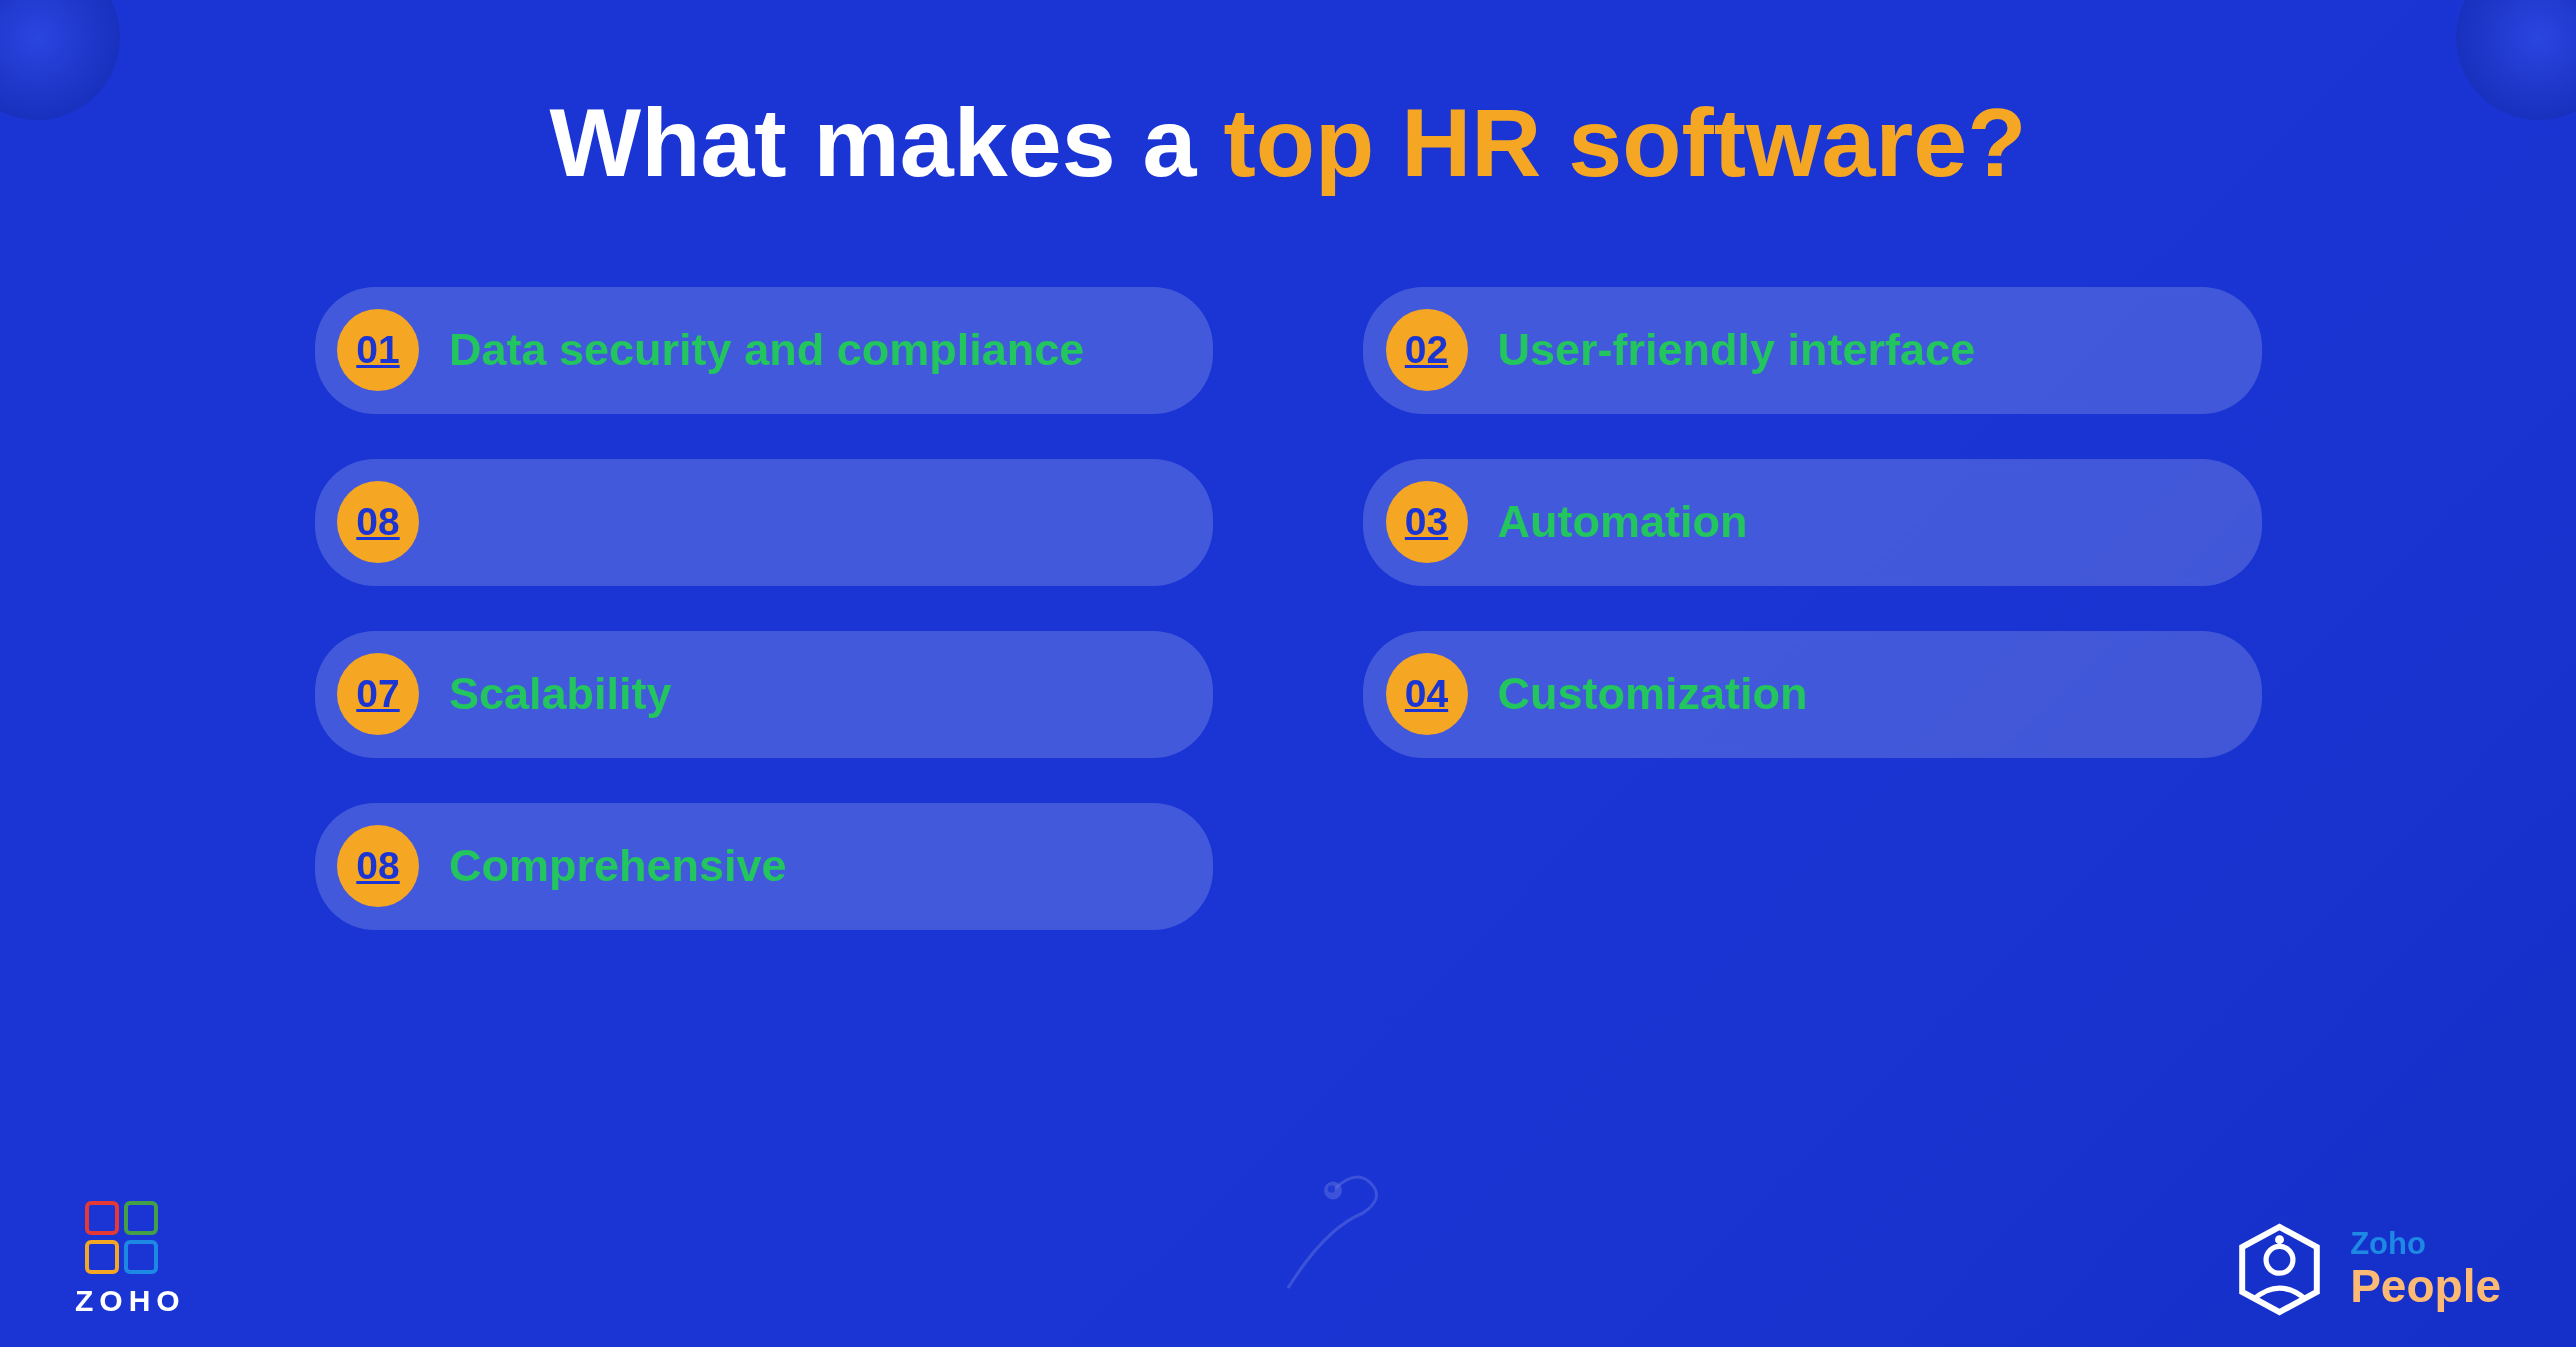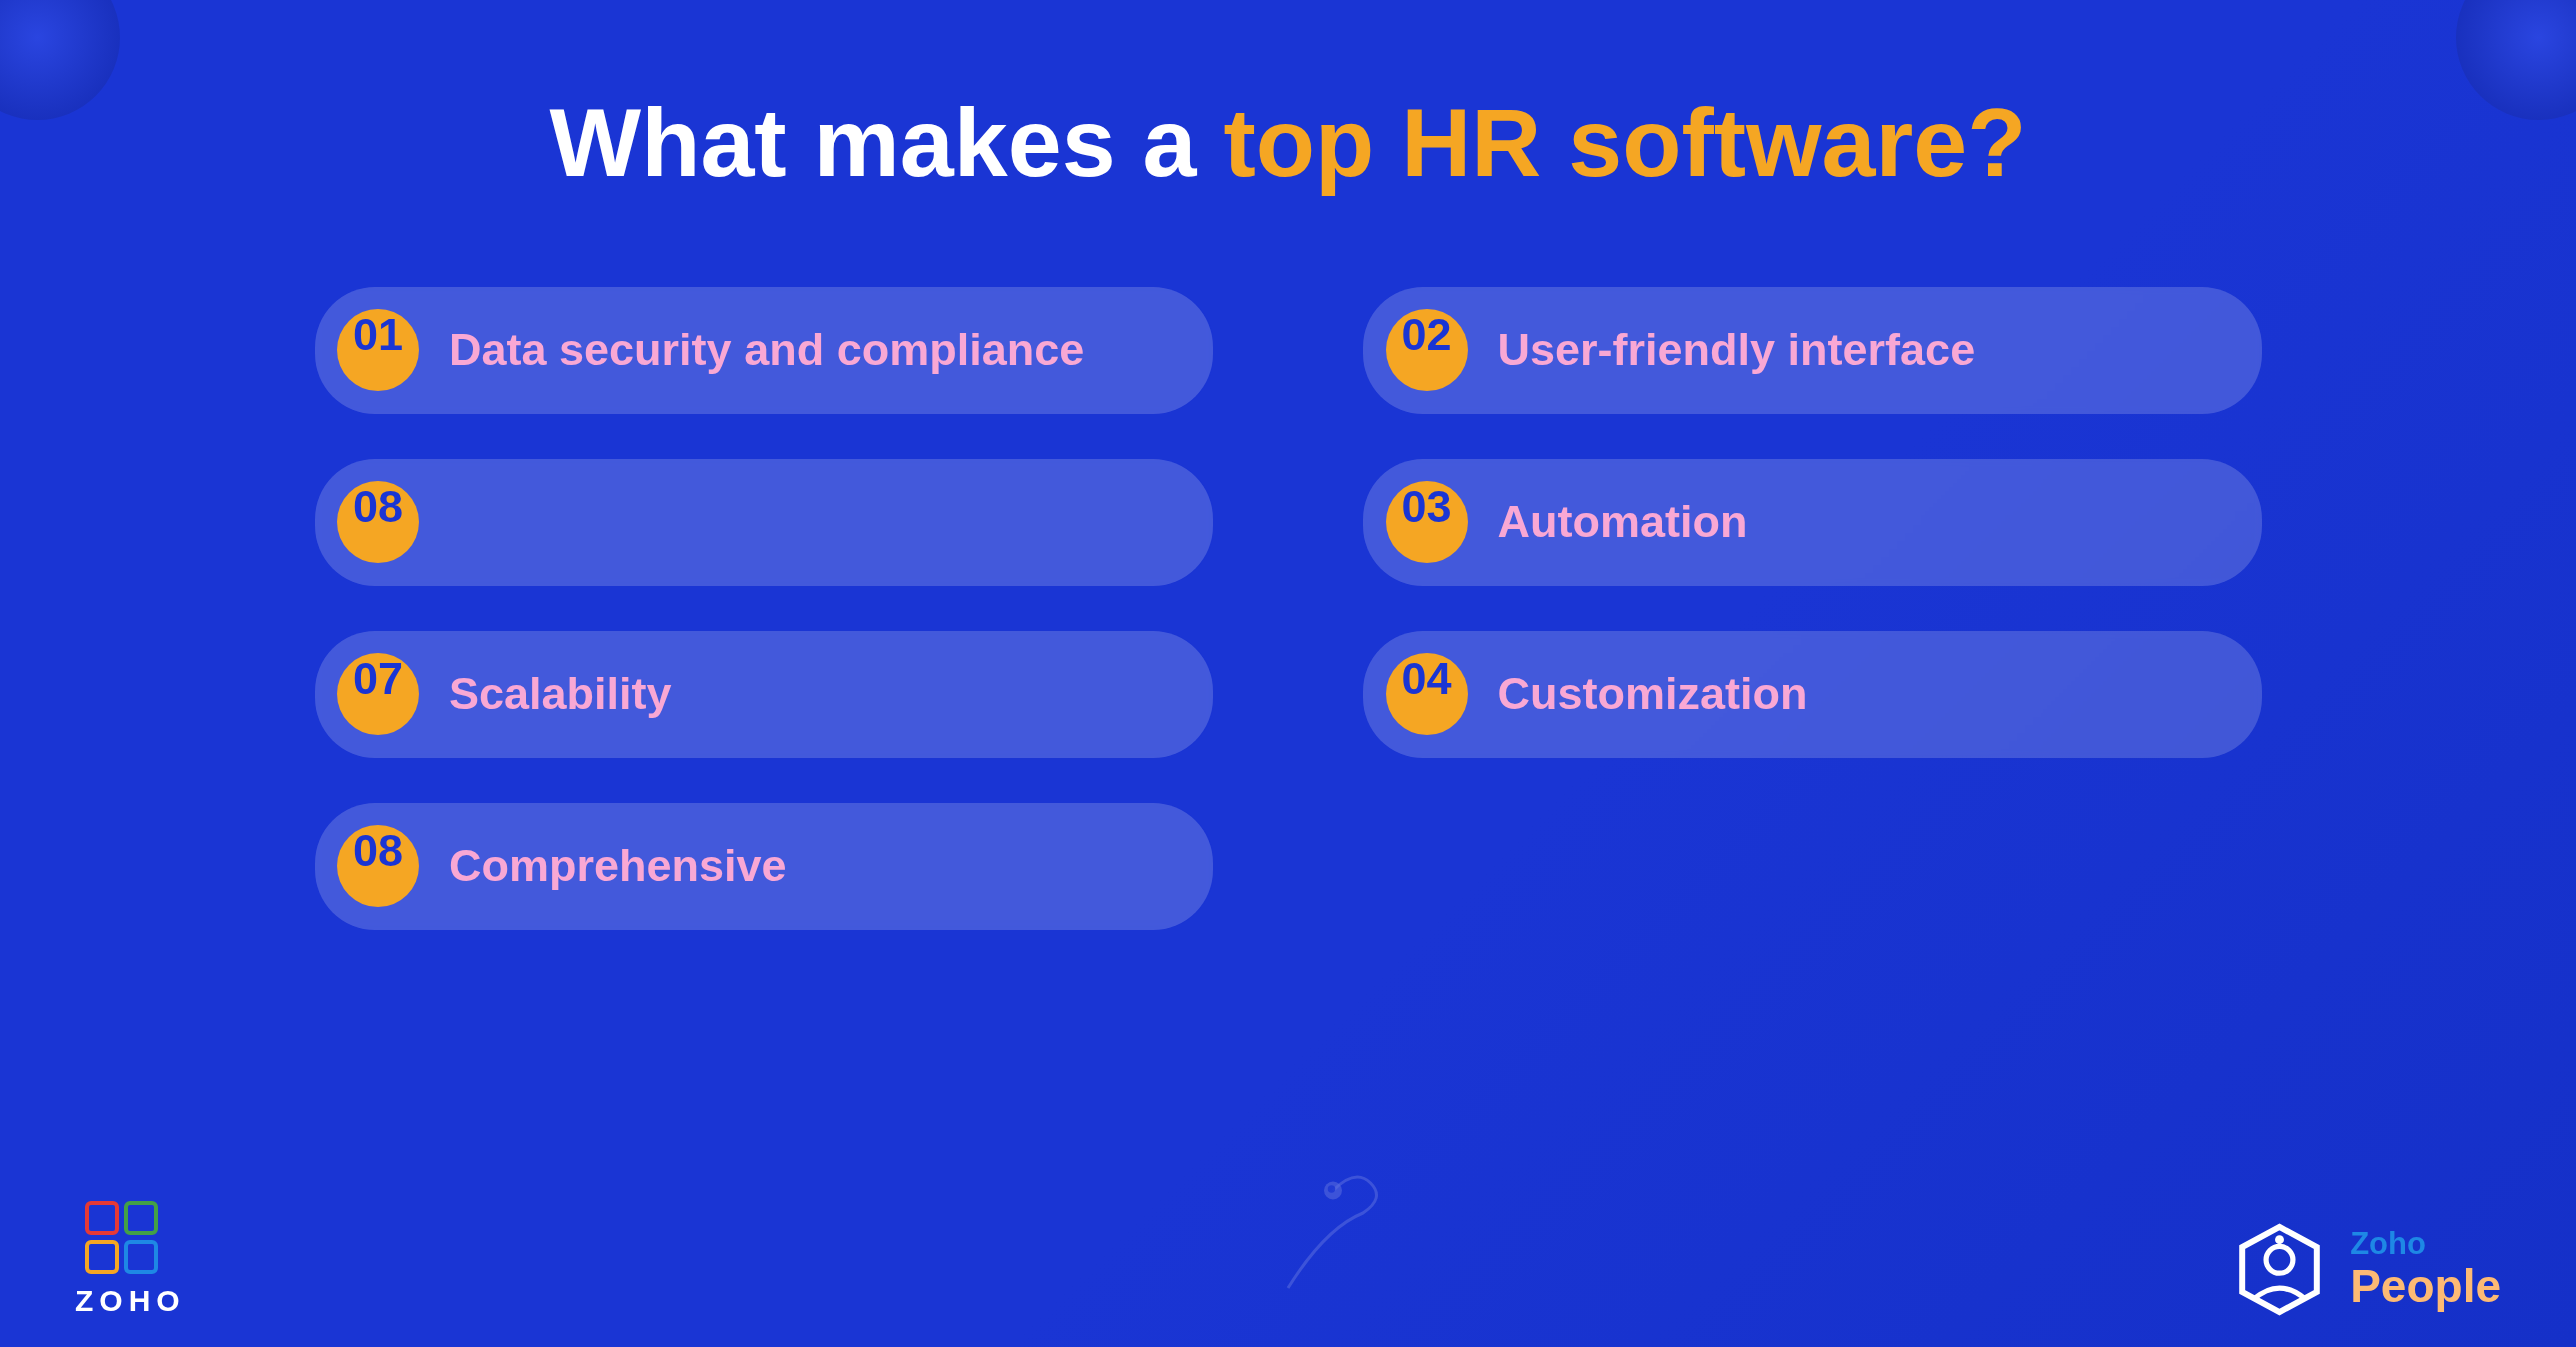--- a/index.html
+++ b/index.html
@@ -89,33 +89,34 @@
       padding: 22.5px 45px 22.5px 22.5px;
       gap: 30px;
       flex: 1;
       min-height: 97px;
       backdrop-filter: blur(3px);
     }
 
     .item-number-badge {
       background: #f5a623;
       color: #1a35d4;
-      font-size: 45px;
+      font-size: 39px;
       font-weight: 900;
       width: 82px;
       height: 82px;
       border-radius: 50%;
       display: flex;
-      align-items: flex-start;
+      align-items: center;
       justify-content: center;
       flex-shrink: 0;
+      text-decoration: underline;
     }
 
     .item-label {
-      color: #f9a8d4;
+      color: #22c55e;
       font-size: 45px;
       font-weight: 600;
       white-space: nowrap;
     }
 
     
     .bottom-section {
       position: absolute;
       bottom: 30px;
       left: 0;

